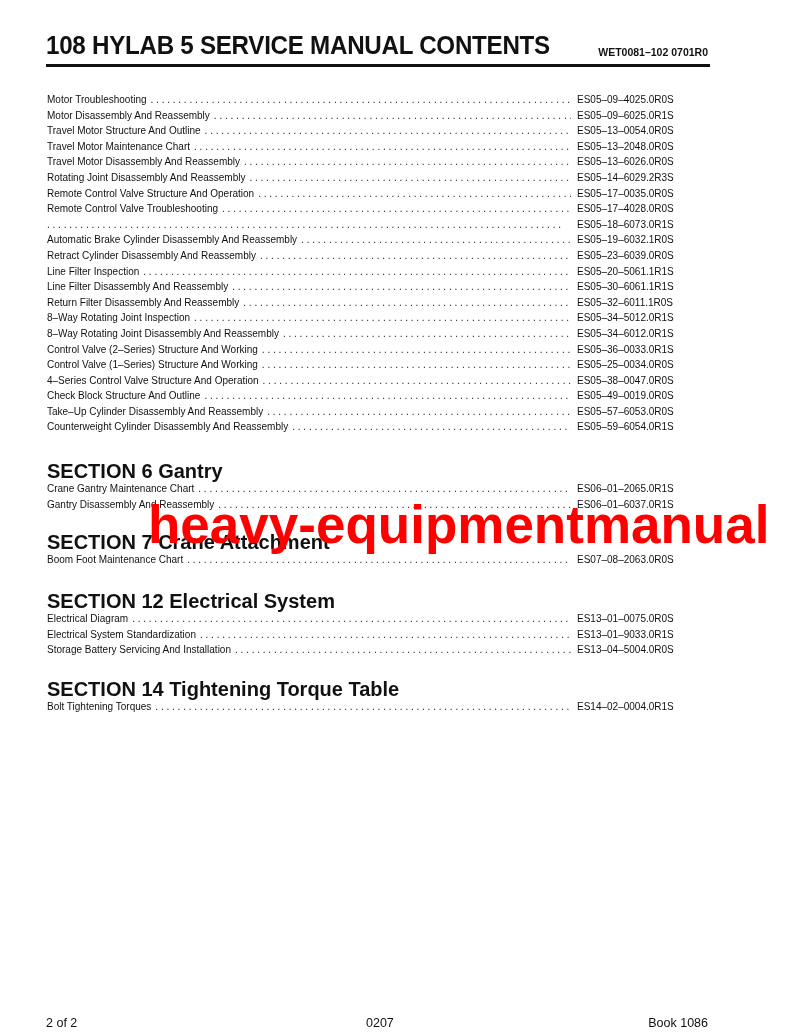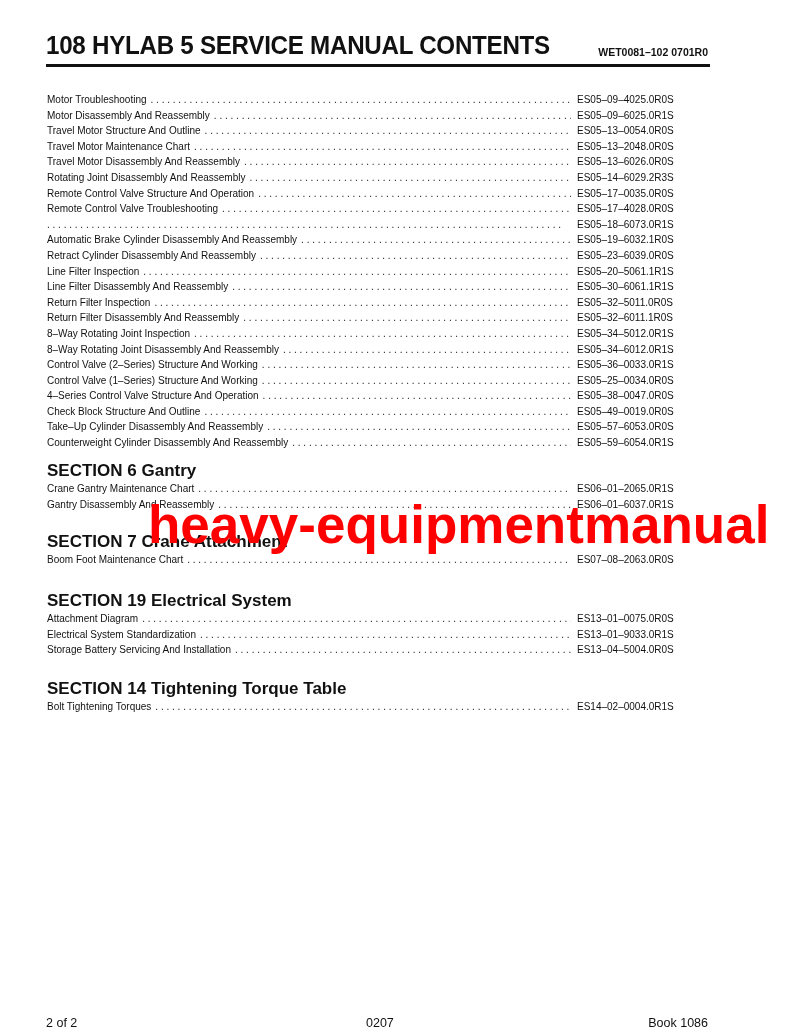--- a/index.html
+++ b/index.html
@@ -16,21 +16,21 @@
     .toc { position: absolute; left: 47px; top: 92px; width: 661px; }
     .entry { display: flex; align-items: baseline; height: 15.6px; font-size: 10px;
              line-height: 15.6px; white-space: nowrap; }
     .entry .label { flex: 0 0 auto; padding-right: 4px; }
     .entry .dots { flex: 1 1 auto; overflow: hidden; color: #222; letter-spacing: 2.4px;
                    font-size: 10px; }
     .entry .dots::after { content: ". . . . . . . . . . . . . . . . . . . . . . . . . . . . . . . . . . . . . . . . . . . . . . . . . . . . . . . . . . . . . . . . . . . . . . . . . . . . . . . . . . . . . . . . . . . . ."; letter-spacing: 0; }
     .entry .code { flex: 0 0 auto; padding-left: 6px; width: 131px; text-align: left; }
 
     .section { position: absolute; left: 47px; width: 661px; }
-    .section-title { font-size: 17px; font-weight: bold; height: 20px; line-height: 20px;
+    .section-title { font-size: 20px; font-weight: bold; height: 20px; line-height: 20px;
                      white-space: nowrap; }
     .section .entries { }
 
     .watermark { position: absolute; left: 148px; top: 494px; font-size: 53px; font-weight: bold;
                  color: #ff0000; white-space: nowrap; letter-spacing: 0px;
                  transform: scaleX(1.0); transform-origin: left top; pointer-events: none; }
 
     .footer { position: absolute; top: 1016px; left: 46px; width: 664px; font-size: 12.5px; }
     .footer .left { position: absolute; left: 0; }
     .footer .center { position: absolute; left: 320px; }
@@ -104,25 +104,20 @@
       <span class="label">Line Filter Inspection</span>
       <span class="dots"></span>
       <span class="code">ES05–20–5061.1R1S</span>
     </div>
   <div class="entry">
       <span class="label">Line Filter Disassembly And Reassembly</span>
       <span class="dots"></span>
       <span class="code">ES05–30–6061.1R1S</span>
     </div>
   <div class="entry">
-      <span class="label">Return Filter Inspection</span>
-      <span class="dots"></span>
-      <span class="code">ES05–32–5011.0R0S</span>
-    </div>
-  <div class="entry">
       <span class="label">Return Filter Disassembly And Reassembly</span>
       <span class="dots"></span>
       <span class="code">ES05–32–6011.1R0S</span>
     </div>
   <div class="entry">
       <span class="label">8–Way Rotating Joint Inspection</span>
       <span class="dots"></span>
       <span class="code">ES05–34–5012.0R1S</span>
     </div>
   <div class="entry">
@@ -183,24 +178,24 @@
   <div class="entries">
     <div class="entry">
         <span class="label">Boom Foot Maintenance Chart</span>
         <span class="dots"></span>
         <span class="code">ES07–08–2063.0R0S</span>
       </div>
   </div>
 </div>
 
 <div class="section" style="top:591px;">
-  <div class="section-title">SECTION 19 Electrical System</div>
-  <div class="entries">
-    <div class="entry">
-        <span class="label">Attachment Diagram</span>
+  <div class="section-title">SECTION 12 Electrical System</div>
+  <div class="entries">
+    <div class="entry">
+        <span class="label">Electrical Diagram</span>
         <span class="dots"></span>
         <span class="code">ES13–01–0075.0R0S</span>
       </div>
     <div class="entry">
         <span class="label">Electrical System Standardization</span>
         <span class="dots"></span>
         <span class="code">ES13–01–9033.0R1S</span>
       </div>
     <div class="entry">
         <span class="label">Storage Battery Servicing And Installation</span>

